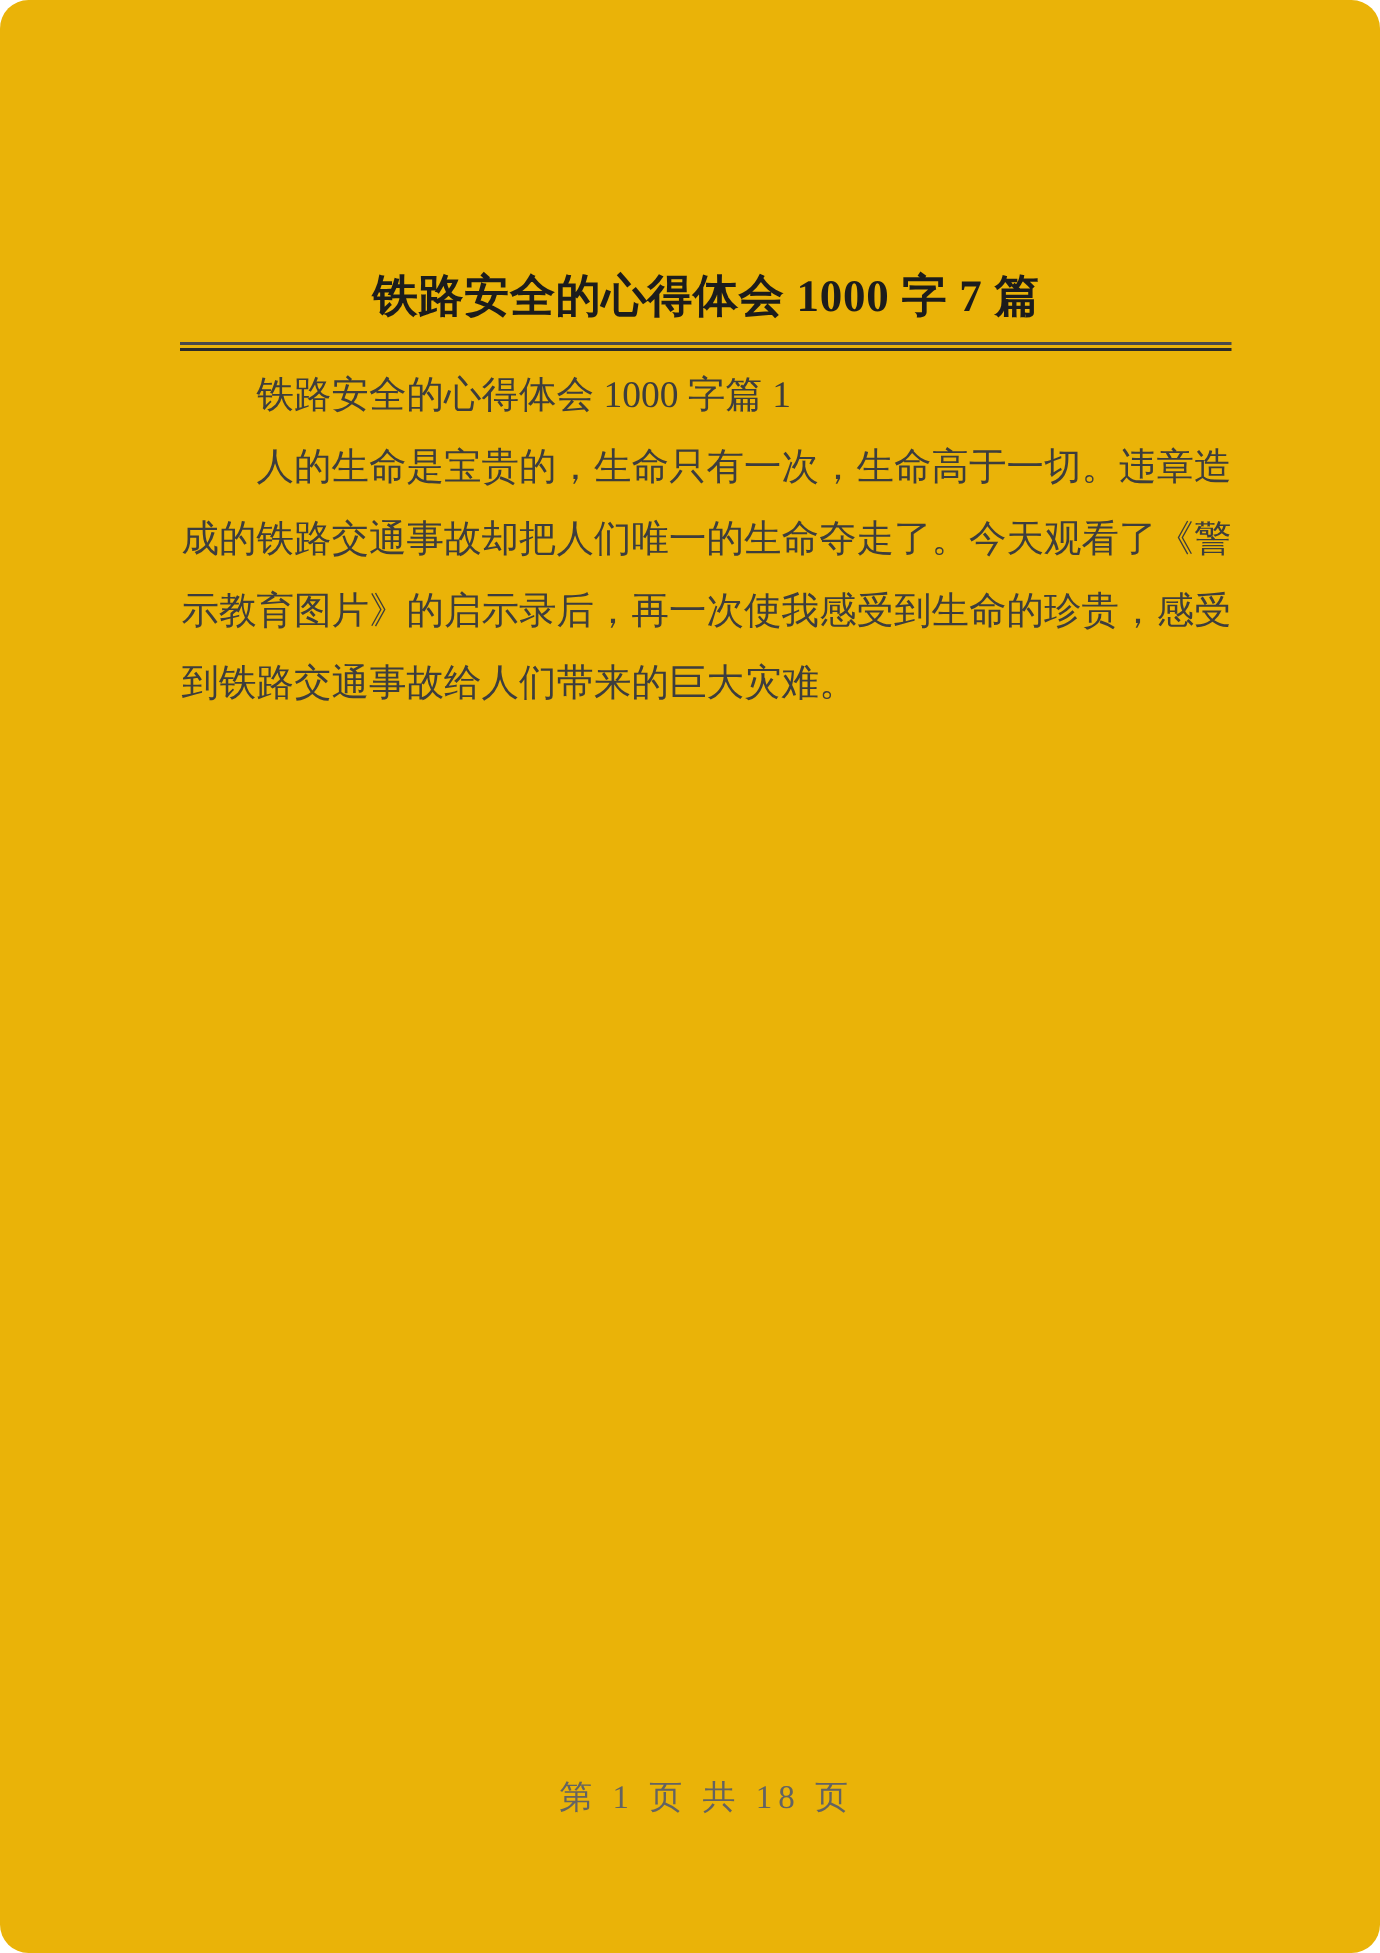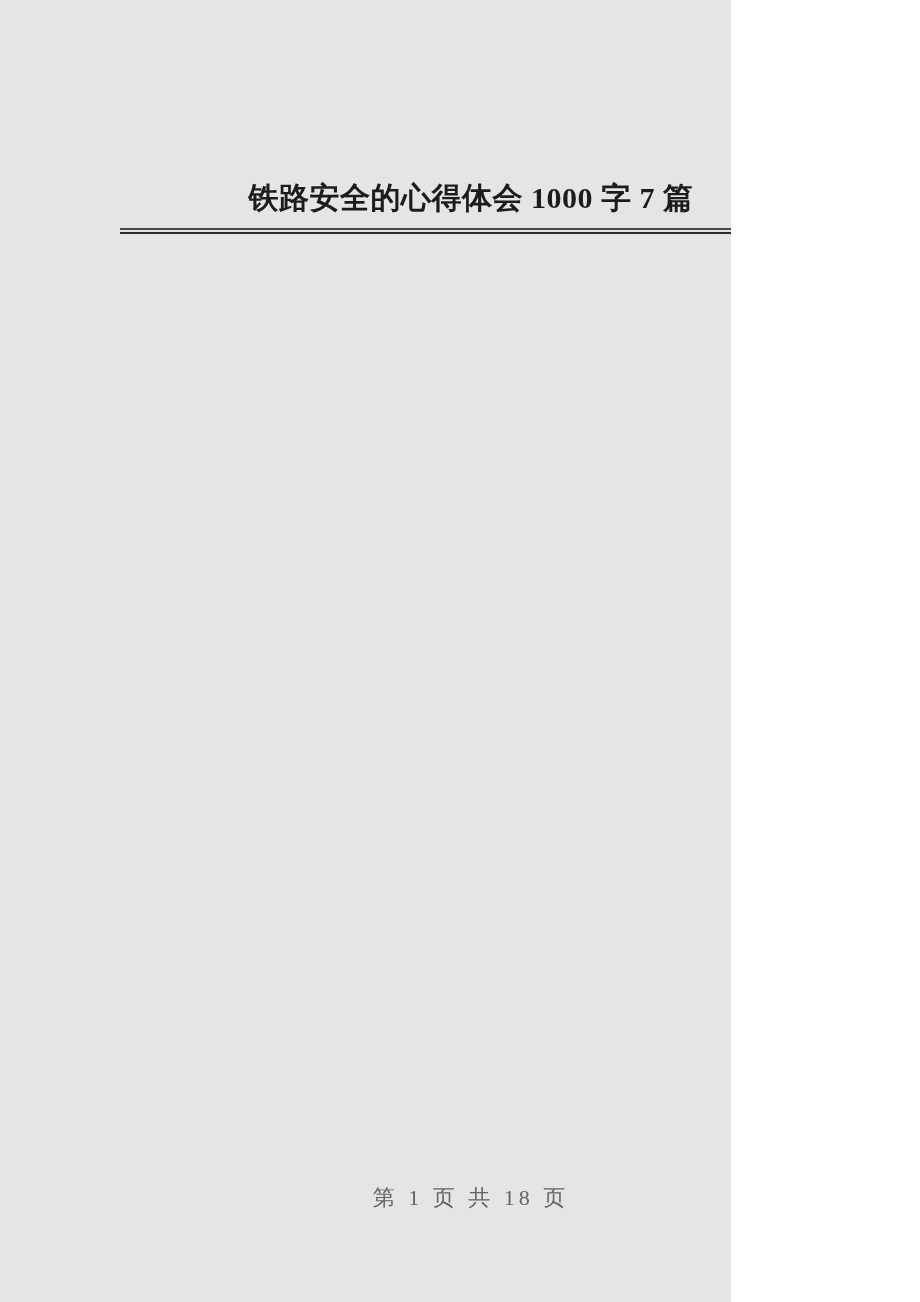--- a/index.html
+++ b/index.html
@@ -2,25 +2,26 @@
 <html><head>
 <meta charset="utf-8">
 <style>
   html, body {
     margin: 0;
     padding: 0;
     background: #ffffff;
   }
   .page {
     position: relative;
-    width: 731px;
+    width: 920px;
     height: 1302px;
-    background: #e5e5e5;
+    background: #eab308;
     overflow: hidden;
     font-family: "Liberation Serif", "DejaVu Serif", serif;
+    border-radius: 19px;
   }
   .doc-title {
     position: absolute;
     top: 180px;
     left: 121px;
     width: 700px;
     margin: 0;
     text-align: center;
     font-size: 30px;
     line-height: 36px;
@@ -68,19 +69,21 @@
 </head>
 <body>
 
 <div class="page">
 
   <h1 class="doc-title">铁路安全的心得体会 1000 字 7 篇</h1>
 
   <div class="title-rule"></div>
 
   <div class="body-text">
+    <p>铁路安全的心得体会 1000 字篇 1</p>
+    <p>人的生命是宝贵的，生命只有一次，生命高于一切。违章造成的铁路交通事故却把人们唯一的生命夺走了。今天观看了《警示教育图片》的启示录后，再一次使我感受到生命的珍贵，感受到铁路交通事故给人们带来的巨大灾难。</p>
   </div>
 
   <div class="page-footer">
     <span>第 1 页 共 18 页</span>
   </div>
 
 </div>
 
 </body></html>

